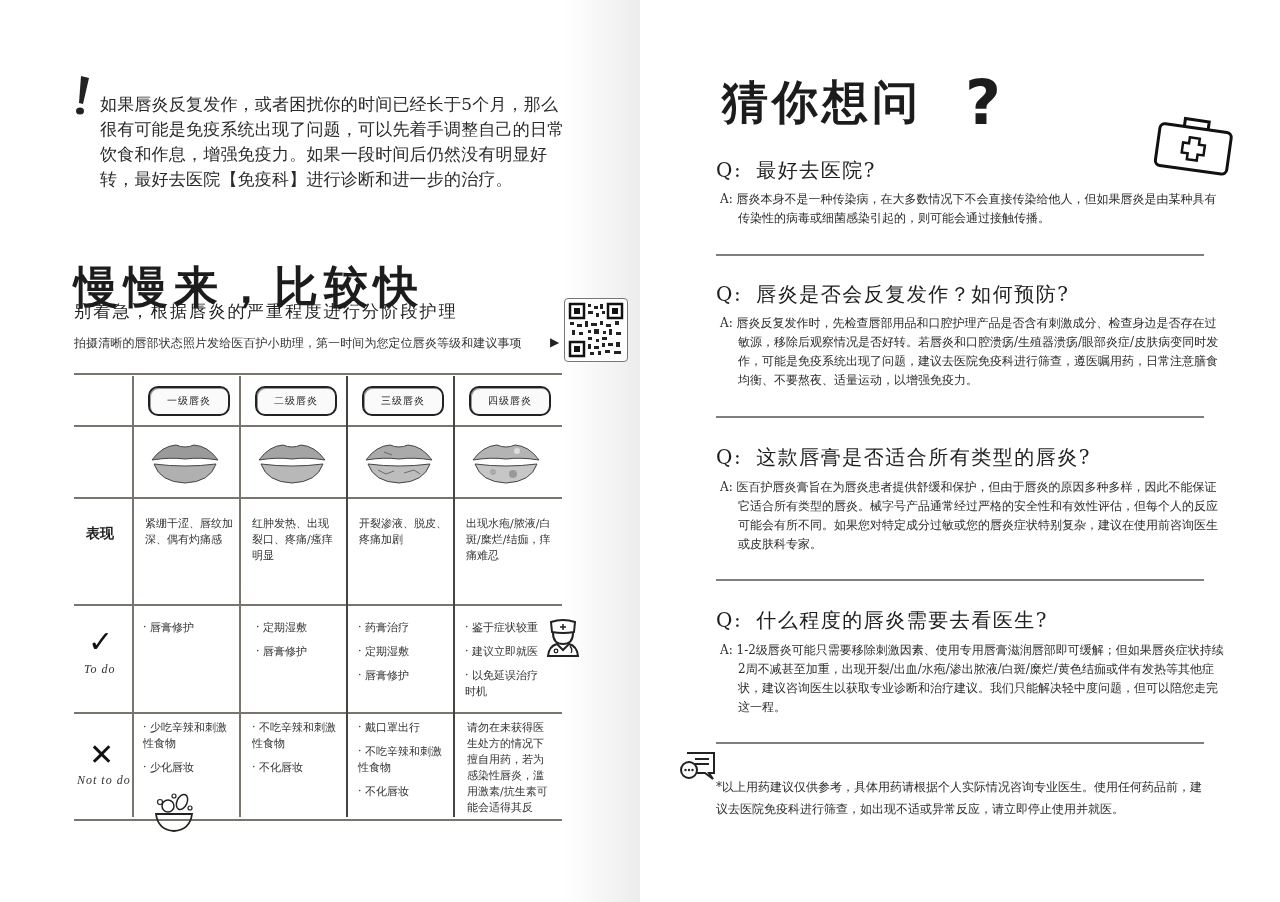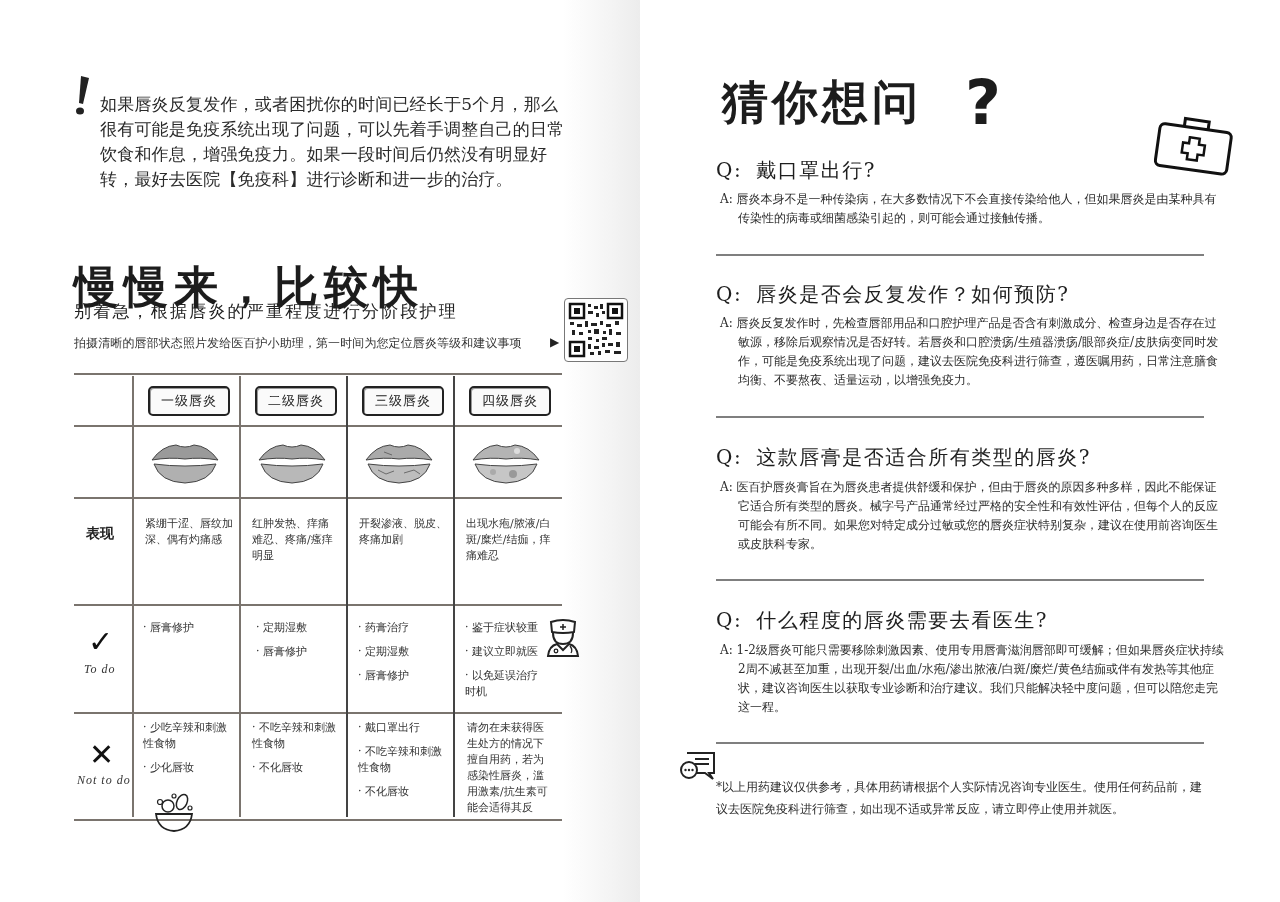--- a/index.html
+++ b/index.html
@@ -12,21 +12,21 @@
   .tip-icon { left:72px; top:74px; width:20px; height:44px; }
   .tip-text { left:100px; top:92px; width:470px; font-size:17px; line-height:25px; letter-spacing:0.2px; color:#2a2a2a; }
 
   .big-title { left:74px; top:245px; font-size:44px; font-weight:bold; letter-spacing:6px; color:#1c1c1c; font-family:"DejaVu Sans", sans-serif;margin-top:13px; }
   .sub-title { left:74px; top:300px; font-size:17px; letter-spacing:2.2px; color:#222; }
   .hint-text { left:74px; top:335px; font-size:12px; color:#333; letter-spacing:0.1px; }
   .hint-arrow { left:550px; top:335px; font-size:12px; color:#222; }
   .qr { left:564px; top:298px; width:62px; height:62px; border:1px solid #777; border-radius:4px; background:#fff; }
   .hline { position:absolute; left:74px; width:488px; height:2px; background:#7a746e; }
   .vline { position:absolute; width:2px; background:#7a746e; }
-  .grade-badge { position:absolute; top:386px; width:78px; height:26px; border:2px solid #222; border-radius:5px; font-size:13px; text-align:center; line-height:26px; letter-spacing:1px; box-shadow:1px 1px 0 #999 inset; background:#fafafa; }
+  .grade-badge { position:absolute; top:386px; width:78px; height:26px; border:2px solid #222; border-radius:10px; font-size:10px; text-align:center; line-height:26px; letter-spacing:1px; box-shadow:1px 1px 0 #999 inset; background:#fafafa; }
   .lips { position:absolute; top:440px; width:70px; height:46px; }
   .row-label { position:absolute; font-size:14px; font-weight:bold; }
   .cell { position:absolute; font-size:11px; line-height:16px; color:#333; }
   .cell .li { margin-bottom:8px; }
   .todo-mark { position:absolute; font-size:30px; color:#111; font-family:"DejaVu Sans", sans-serif; }
   .hand-label { position:absolute; font-size:12px; font-style:italic; color:#333; font-family:Liberation Serif, serif; letter-spacing:1px; }
 
   
   .r-title { left:722px; top:72px; font-size:46px; font-weight:bold; letter-spacing:4px; color:#1c1c1c; font-family:"DejaVu Sans", sans-serif; }
   .r-qmark { left:965px; top:66px; font-size:62px; font-weight:bold; color:#1c1c1c; font-family:"DejaVu Sans", sans-serif; }
@@ -133,21 +133,21 @@
   <path d="M2 20 Q12 6 26 5 Q35 9 44 5 Q58 6 68 20 Q50 17 35 19 Q20 17 2 20 Z" fill="#b4b4b4" stroke="#444" stroke-width="1"></path>
   <path d="M6 21 Q35 24 64 21 Q60 26 35 26 Q12 26 6 21 Z" fill="#fff"></path>
   <path d="M4 24 Q35 28 66 24 Q60 42 35 43 Q10 42 4 24 Z" fill="#c6c6c6" stroke="#444" stroke-width="1"></path>
   <circle cx="42" cy="34" r="4" fill="#999"></circle>
     <circle cx="22" cy="32" r="3" fill="#aaa"></circle>
     <circle cx="46" cy="11" r="3" fill="#ddd"></circle>
 </svg>
 
 <div class="row-label" style="left:86px;top:525px">表现</div>
 <div class="cell" style="left:145px;top:516px;width:90px">紧绷干涩、唇纹加深、偶有灼痛感</div>
-<div class="cell" style="left:252px;top:516px;width:86px">红肿发热、痒痛难忍、疼痛/瘙痒明显</div>
+<div class="cell" style="left:252px;top:516px;width:86px">红肿发热、出现裂口、疼痛/瘙痒明显</div>
 <div class="cell" style="left:359px;top:516px;width:88px">开裂渗液、脱皮、疼痛加剧</div>
 <div class="cell" style="left:466px;top:516px;width:92px">出现水疱/脓液/白斑/糜烂/结痂，痒痛难忍</div>
 
 <div class="todo-mark" style="left:88px;top:624px">✓</div>
 <div class="hand-label" style="left:84px;top:662px">To do</div>
 <div class="cell" style="left:143px;top:620px;width:92px">
   <div class="li">· 唇膏修护</div>
 </div>
 <div class="cell" style="left:256px;top:620px;width:86px">
   <div class="li">· 定期湿敷</div>
@@ -203,21 +203,21 @@
 <div class="abs r-qmark">?</div>
 <svg class="abs kit" viewBox="0 0 84 64">
   <g transform="rotate(8 42 32)">
     <rect x="6" y="16" width="72" height="42" rx="5" fill="none" stroke="#111" stroke-width="3"></rect>
     <path d="M30 16 V8 H54 V16" fill="none" stroke="#111" stroke-width="3"></path>
     <path d="M37 26 H47 V32 H53 V42 H47 V48 H37 V42 H31 V32 H37 Z" fill="none" stroke="#111" stroke-width="2.5"></path>
   </g>
 </svg>
 
 <div class="q" style="top:157px">
-  <span class="qp">Q:</span><span>戴口罩出行?</span>
+  <span class="qp">Q:</span><span>最好去医院?</span>
 </div>
 <div class="a" style="top:190px">A: 唇炎本身不是一种传染病，在大多数情况下不会直接传染给他人，但如果唇炎是由某种具有传染性的病毒或细菌感染引起的，则可能会通过接触传播。</div>
 <div class="divider" style="top:254px"></div>
 
 <div class="q" style="top:281px">
   <span class="qp">Q:</span><span>唇炎是否会反复发作？如何预防?</span>
 </div>
 <div class="a" style="top:314px">A: 唇炎反复发作时，先检查唇部用品和口腔护理产品是否含有刺激成分、检查身边是否存在过敏源，移除后观察情况是否好转。若唇炎和口腔溃疡/生殖器溃疡/眼部炎症/皮肤病变同时发作，可能是免疫系统出现了问题，建议去医院免疫科进行筛查，遵医嘱用药，日常注意膳食均衡、不要熬夜、适量运动，以增强免疫力。</div>
 <div class="divider" style="top:416px"></div>
 

